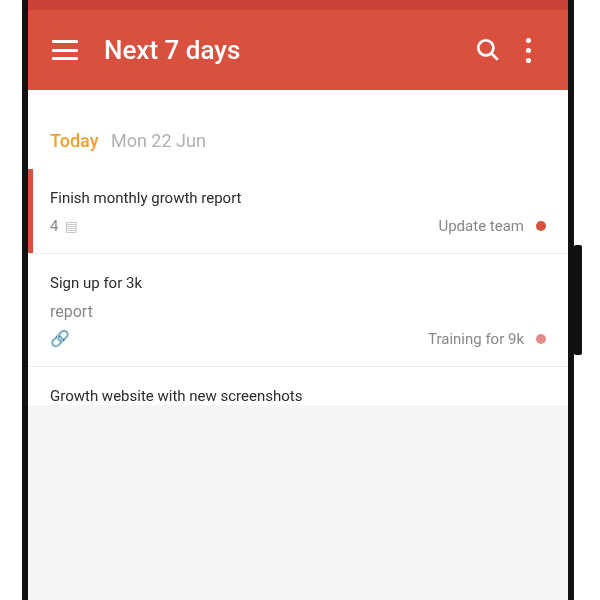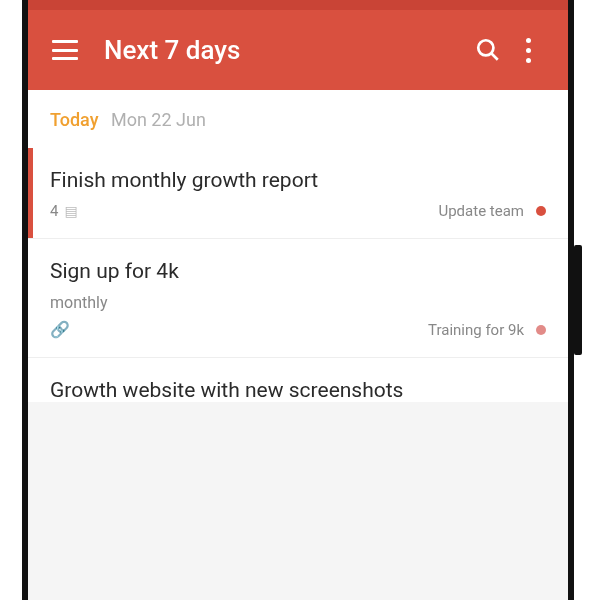--- a/index.html
+++ b/index.html
@@ -85,21 +85,21 @@
     cursor: pointer;
   }
   .search-svg { width: 26px; height: 26px; }
   .dots { display: flex; flex-direction: column; gap: 5px; align-items: center; }
   .dots span { width: 5px; height: 5px; background: #fff; border-radius: 50%; }
   .content {
     background: #f5f5f5;
     height: calc(100% - 90px);
   }
   .section-header {
-    padding: 19px 22px 18px 22px;
+    padding: 40px 22px 18px 22px;
     font-size: 18px;
     background: #fff;
   }
   .today { color: #f0a030; font-weight: 500; }
   .date { color: #b0b0b0; margin-left: 8px; }
   .task {
     background: #fff;
     padding: 20px 22px 18px 22px;
     position: relative;
     border-bottom: 1px solid #eee;
@@ -107,21 +107,21 @@
   .task.priority::before {
     content: "";
     position: absolute;
     left: 0;
     top: 0;
     bottom: 0;
     width: 5px;
     background: #d9503f;
   }
   .task-title {
-    font-size: 21px;
+    font-size: 15px;
     color: #2b2b2b;
     margin-bottom: 10px;
   }
   .task-meta {
     display: flex;
     align-items: center;
     font-size: 15px;
     color: #888;
     gap: 6px;
   }
@@ -189,22 +189,22 @@
       <div class="task-meta">
         <span class="comment-count">4</span>
         <span class="comment-icon">▤</span>
         <span class="spacer"></span>
         <span class="project-label">Update team</span>
         <span class="project-dot dot-red"></span>
       </div>
     </div>
 
     <div class="task">
-      <div class="task-title">Sign up for 4k</div>
-      <div class="task-sub">monthly</div>
+      <div class="task-title">Sign up for 3k</div>
+      <div class="task-sub">report</div>
       <div class="task-meta">
         <span class="link-icon">🔗</span>
         <span class="spacer"></span>
         <span class="project-label">Training for 9k</span>
         <span class="project-dot dot-pink"></span>
       </div>
     </div>
 
     <div class="task-partial">
       <div class="task-title">Growth website with new screenshots</div>

